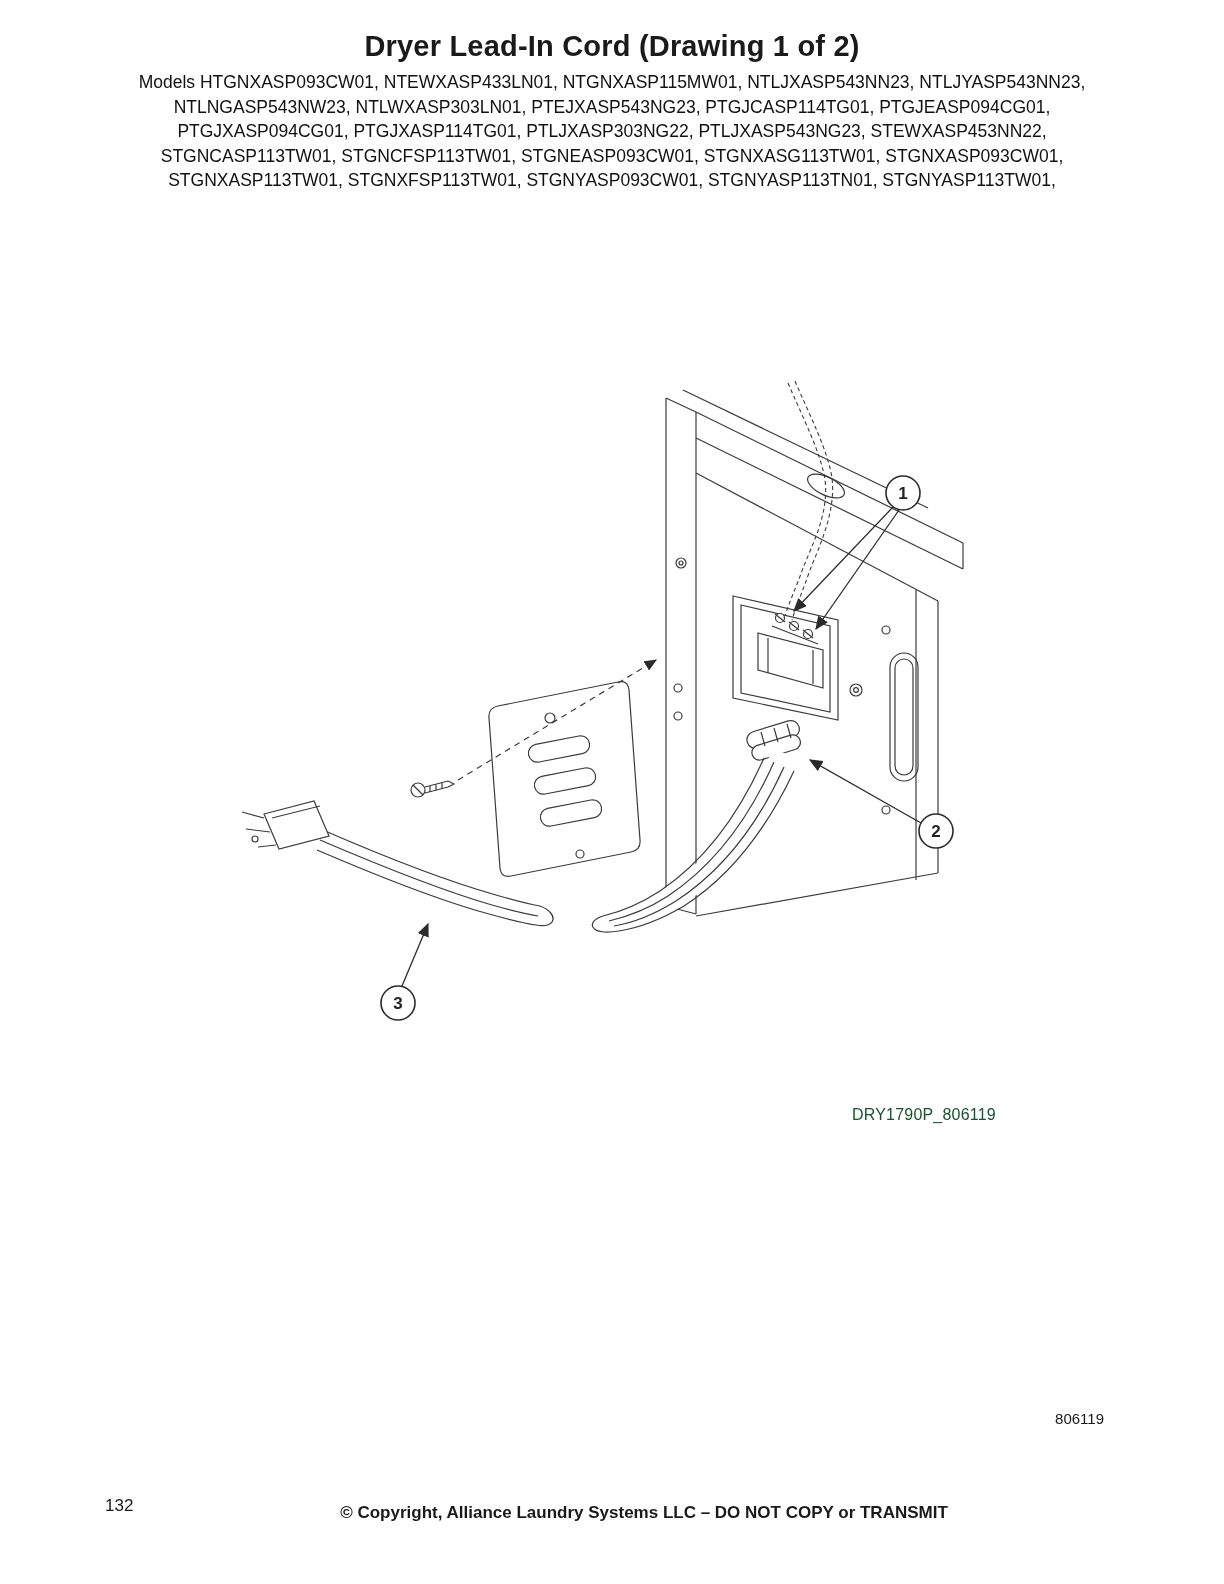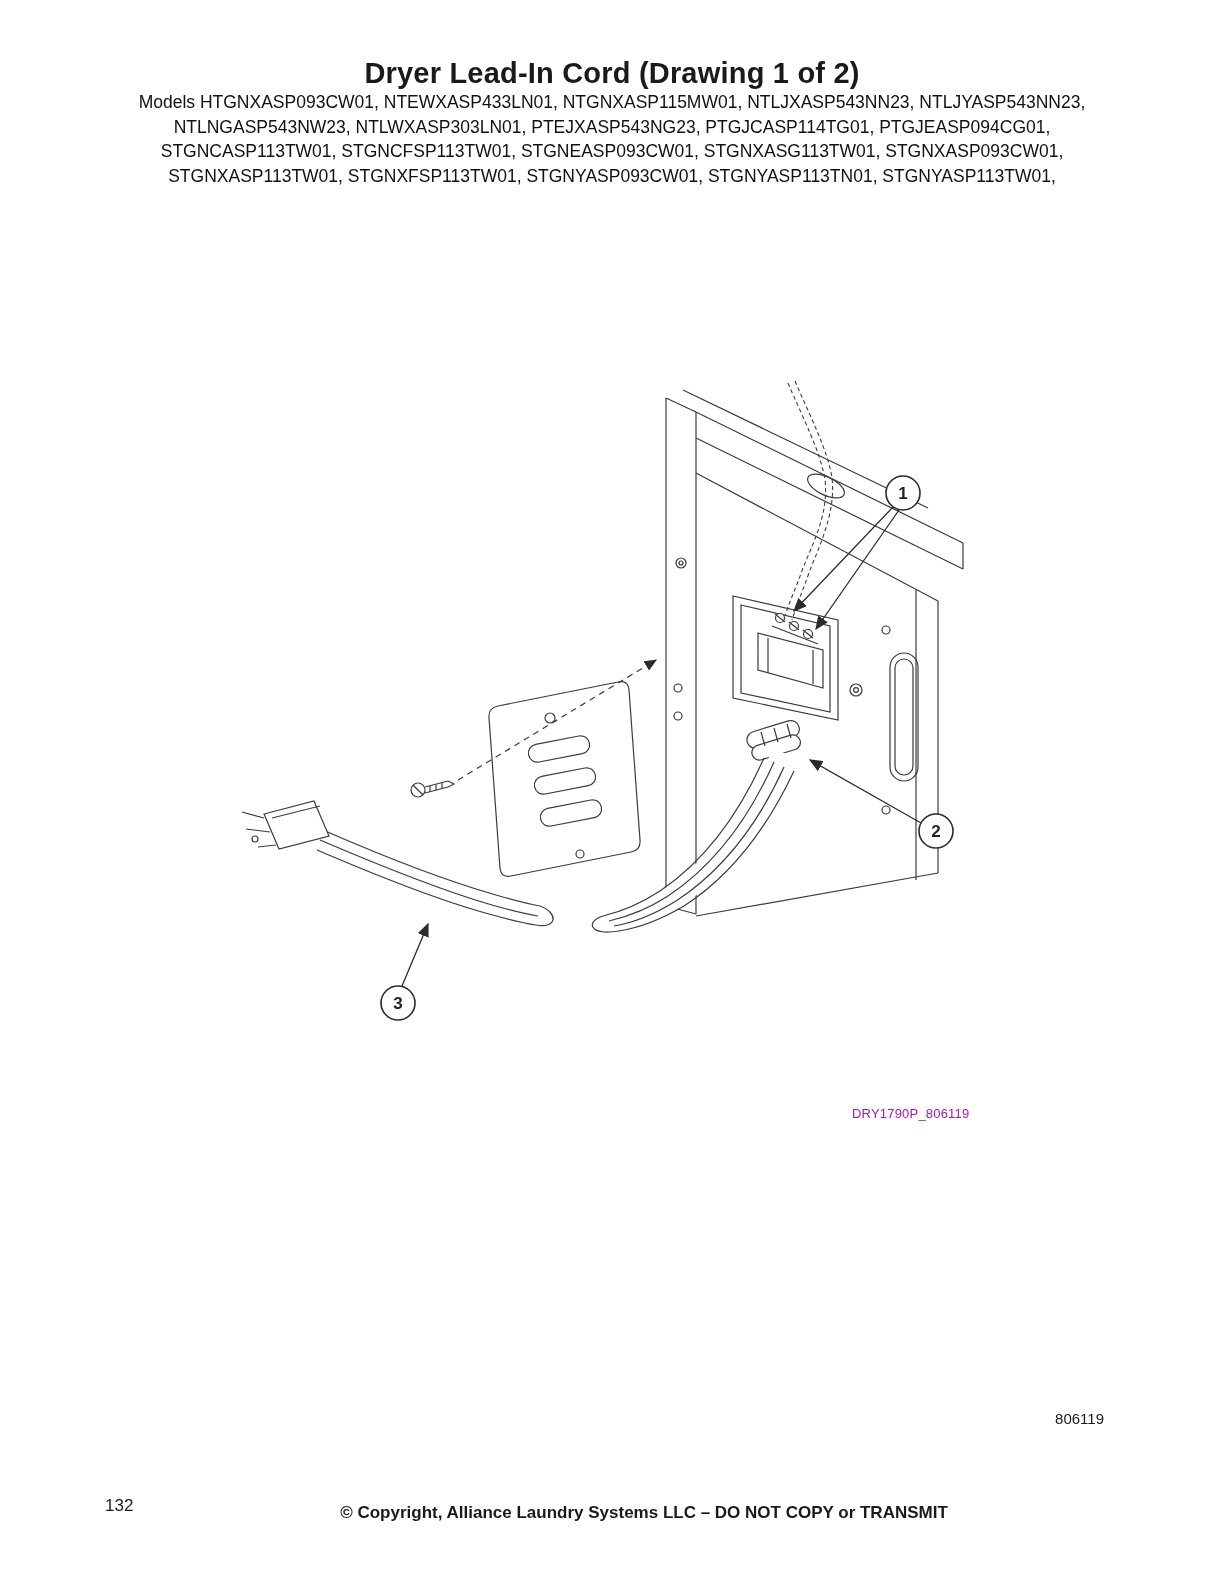--- a/index.html
+++ b/index.html
@@ -7,46 +7,46 @@
     position: relative;
     width: 1224px;
     height: 1584px;
     background: #ffffff;
     font-family: "Liberation Sans", sans-serif;
     color: #1a1a1a;
     overflow: hidden;
   }
   .title {
     margin: 0;
-    padding-top: 57px;
+    padding-top: 30px;
     text-align: center;
     font-size: 29px;
     font-weight: bold;
     letter-spacing: 0.2px;
   }
   .models {
-    margin-top: 0;
+    margin-top: 7px;
     text-align: center;
     font-size: 17.5px;
     line-height: 24.5px;
     color: #111;
   }
   .figure {
     position: absolute;
     left: 228px;
     top: 368px;
     width: 740px;
     height: 680px;
   }
   .drawing-ref {
     position: absolute;
     left: 852px;
     top: 1106px;
-    font-size: 13px;
-    color: #a21caf;
+    font-size: 16px;
+    color: #14532d;
     letter-spacing: 0.2px;
   }
   .footer-pageno {
     position: absolute;
     left: 105px;
     top: 1496px;
     font-size: 17px;
   }
   .footer-copyright {
     position: absolute;
@@ -82,20 +82,21 @@
 </head>
 <body>
 
 <div class="page">
 
   <h1 class="title">Dryer Lead-In Cord (Drawing 1 of 2)</h1>
 
   <div class="models">
     <div>Models HTGNXASP093CW01, NTEWXASP433LN01, NTGNXASP115MW01, NTLJXASP543NN23, NTLJYASP543NN23,</div>
     <div>NTLNGASP543NW23, NTLWXASP303LN01, PTEJXASP543NG23, PTGJCASP114TG01, PTGJEASP094CG01,</div>
+    <div>PTGJXASP094CG01, PTGJXASP114TG01, PTLJXASP303NG22, PTLJXASP543NG23, STEWXASP453NN22,</div>
     <div>STGNCASP113TW01, STGNCFSP113TW01, STGNEASP093CW01, STGNXASG113TW01, STGNXASP093CW01,</div>
     <div>STGNXASP113TW01, STGNXFSP113TW01, STGNYASP093CW01, STGNYASP113TN01, STGNYASP113TW01,</div>
   </div>
 
   <div class="figure">
     <svg width="740" height="680" viewBox="0 0 740 680" xmlns="http://www.w3.org/2000/svg">
       <defs>
         <marker id="arr" markerWidth="11" markerHeight="9" refX="9.5" refY="4.5" orient="auto">
           <path d="M0,0 L10.5,4.5 L0,9 z" fill="#2b2b2b"></path>
         </marker>

